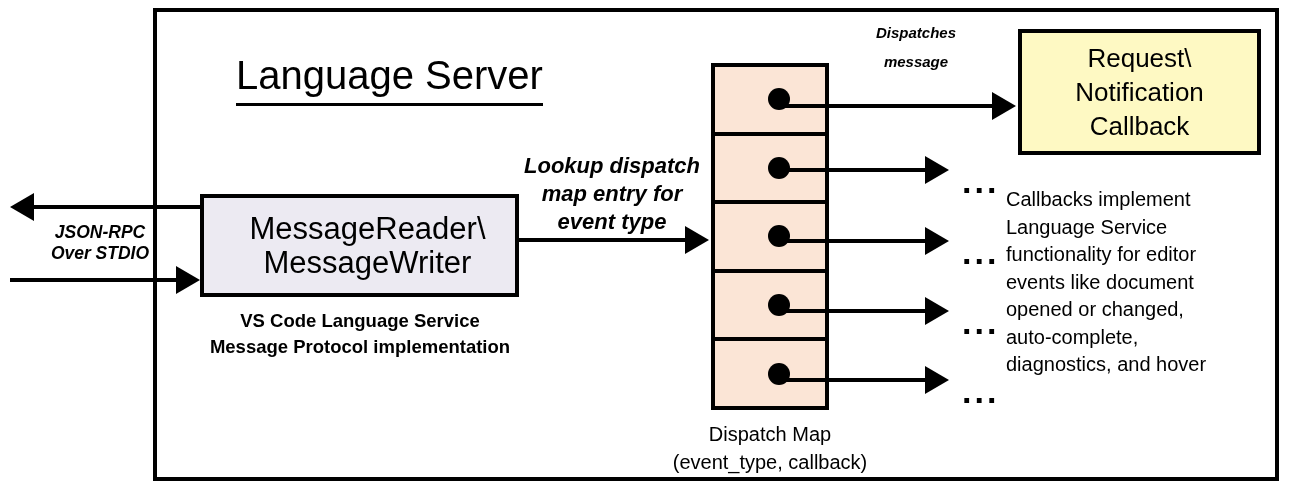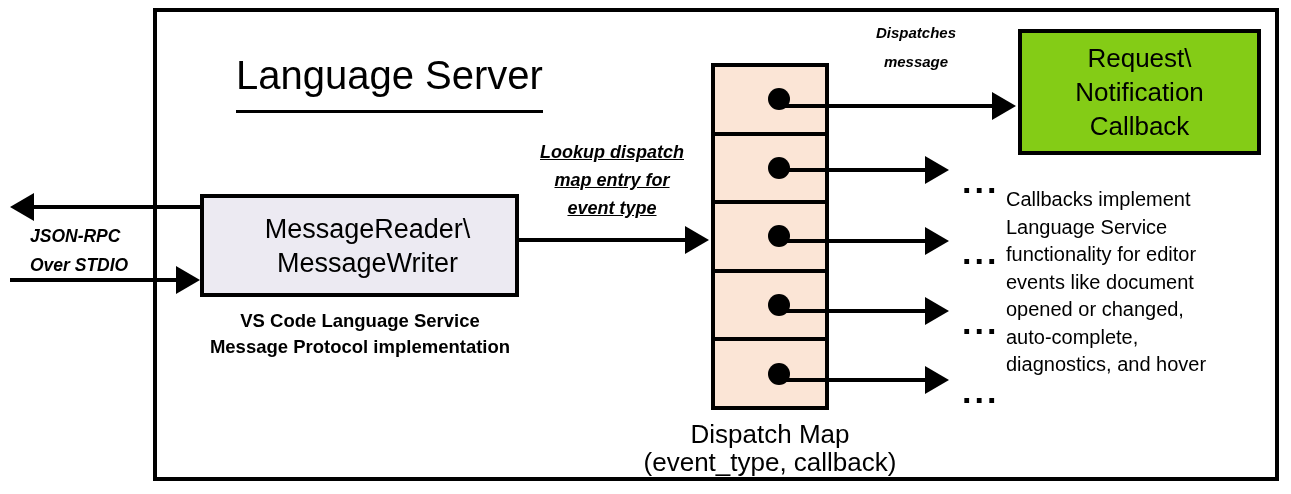--- a/index.html
+++ b/index.html
@@ -32,72 +32,72 @@
 
   
   #server-title {
     left: 236px;
     top: 52px;
     font-size: 40px;
     line-height: 46px;
     letter-spacing: 0px;
     white-space: nowrap;
     border-bottom: 3px solid #000;
-    padding-bottom: 12px;
+    padding-bottom: 5px;
   }
 
   
   #jsonrpc-label {
     left: 30px;
     top: 222px;
     width: 140px;
+    text-align: center;
     font-style: italic;
     font-weight: bold;
     font-size: 17.5px;
-    line-height: 29px;
+    line-height: 21px;
   }
 
   
   #message-reader-box {
     left: 200px;
     top: 194px;
     width: 319px;
     height: 103px;
     background: #ECEAF2;
     border: 4px solid #000000;
     box-sizing: border-box;
     display: flex;
     align-items: center;
     justify-content: center;
     text-align: center;
-    font-size: 27px;
+    font-size: 31px;
     line-height: 34px;
     padding-left: 16px;
   }
   #message-reader-caption {
     left: 195px;
     top: 308px;
     width: 330px;
     text-align: center;
     font-size: 18.5px;
     line-height: 26px;
     font-weight: bold;
   }
 
   
   #lookup-label {
     left: 512px;
-    top: 138px;
+    top: 152px;
     width: 200px;
     text-align: center;
     font-style: italic;
     font-weight: bold;
-    font-size: 18px;
+    font-size: 22px;
     line-height: 28px;
-    text-decoration: underline;
   }
 
   
   #dispatch-map {
     left: 711px;
     top: 63px;
     width: 118px;
     height: 347px;
     box-sizing: border-box;
     border: 4px solid #000000;
@@ -119,21 +119,21 @@
     width: 22px;
     height: 22px;
     border-radius: 50%;
     background: #000000;
   }
   #dispatch-map-caption {
     left: 640px;
     top: 420px;
     width: 260px;
     text-align: center;
-    font-size: 26px;
+    font-size: 20px;
     line-height: 28px;
   }
 
   
   #dispatches-label {
     left: 836px;
     top: 18px;
     width: 160px;
     text-align: center;
     font-style: italic;
@@ -141,21 +141,21 @@
     font-size: 15px;
     line-height: 29px;
   }
 
   
   #callback-box {
     left: 1018px;
     top: 29px;
     width: 243px;
     height: 126px;
-    background: #84cc16;
+    background: #fef9c3;
     border: 4px solid #000000;
     box-sizing: border-box;
     display: flex;
     align-items: center;
     justify-content: center;
     text-align: center;
     font-size: 26px;
     line-height: 34px;
   }
   #callback-caption {

